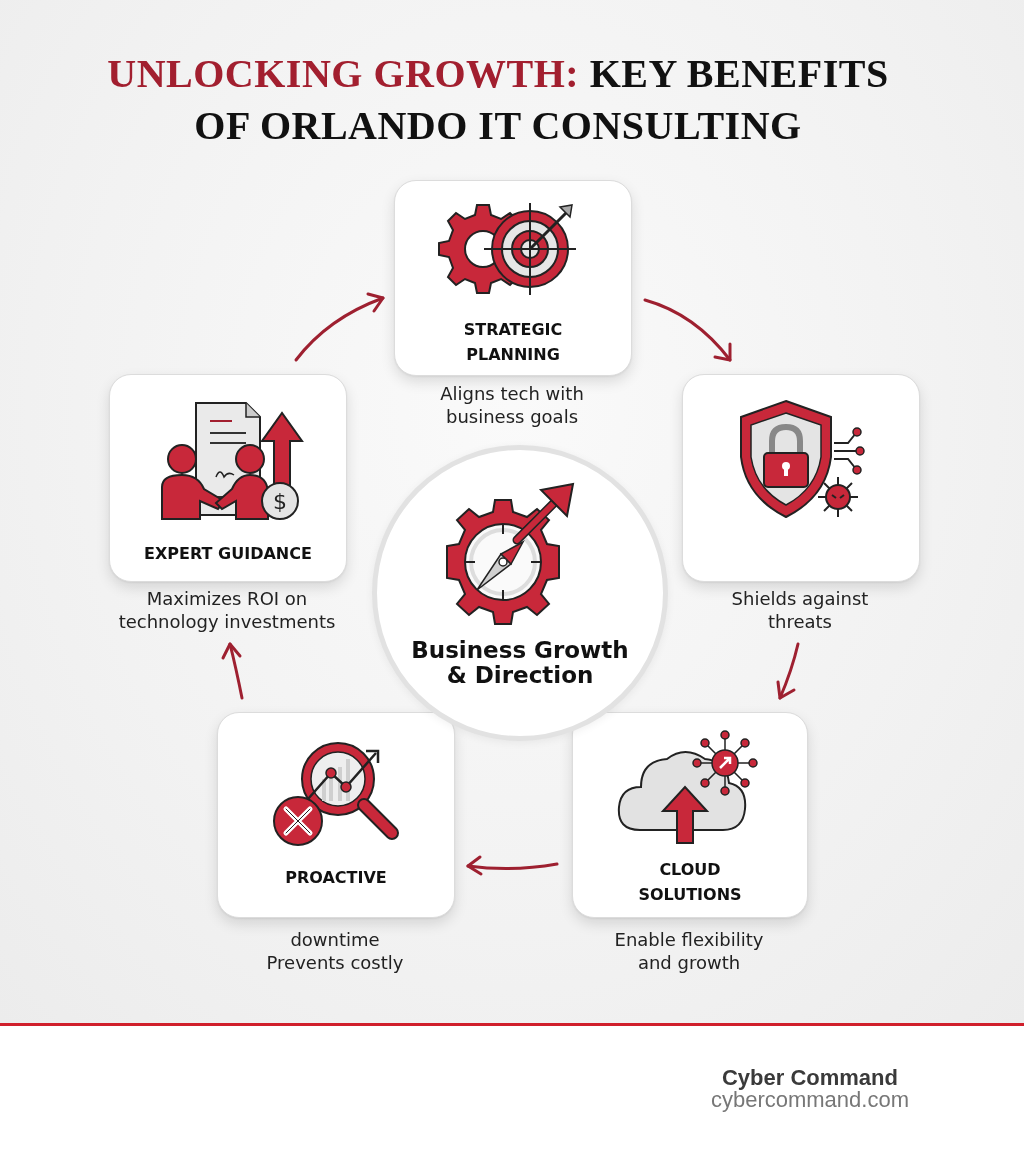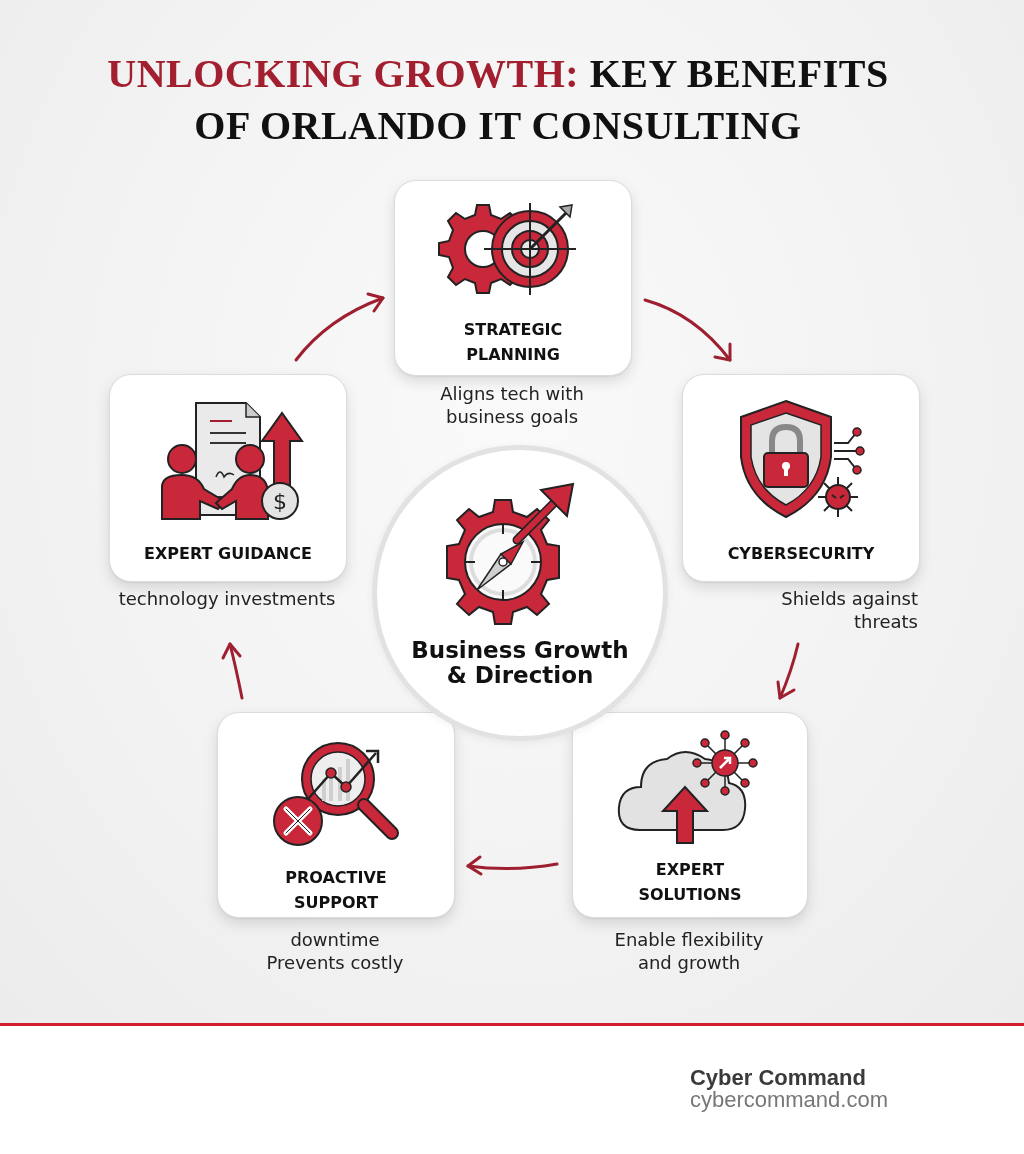--- a/index.html
+++ b/index.html
@@ -40,21 +40,21 @@
     position: absolute; left: 372px; top: 445px; width: 286px; height: 286px;
     border-radius: 50%; background: #fff; border: 5px solid #e2e2e2;
     box-shadow: 0 2px 8px rgba(0,0,0,0.06);
   }
   .hub-label {
     position: absolute; left: 0; top: 188px; width: 100%; text-align: center;
     font-family: "DejaVu Sans", sans-serif; font-weight: bold; font-size: 23px; line-height: 25px; color: #111;
   }
   .arrow { position: absolute; }
   .footer-brand {
-    position: absolute; right: 136px; top: 1066px; text-align: left;
+    position: absolute; right: 115px; top: 1066px; text-align: center;
   }
   .footer-brand .name { font-weight: bold; font-size: 22px; color: #3a3a3a; line-height: 24px; }
   .footer-brand .url { font-size: 22px; color: #777; line-height: 20px; }
 </style>
 </head>
 <body>
 
 <div class="canvas"></div>
 <div class="red-rule"></div>
 
@@ -129,25 +129,22 @@
     <circle cx="131" cy="73" r="4" fill="#c8283a" stroke="#222" stroke-width="1.5"></circle>
     <g transform="translate(112,100)" stroke="#222" stroke-width="2">
       <line x1="-20" y1="0" x2="20" y2="0"></line>
         <line x1="0" y1="-20" x2="0" y2="20"></line>
       <line x1="-14" y1="-14" x2="14" y2="14"></line>
         <line x1="-14" y1="14" x2="14" y2="-14"></line>
       <circle r="12" fill="#c8283a"></circle>
       <path d="M-6 -2 L-2 1 M6 -2 L2 1" stroke="#222" stroke-width="2"></path>
     </g>
   </svg>
-  <div class="label" style="top:166px">
-    <div>CYBERSECURITY</div>
-  </div>
-</div>
-<div class="caption" style="left:682px;top:587px;width:236px;text-align:right;">
+</div>
+<div class="caption" style="left:682px;top:587px;width:236px;">
   <div>Shields against</div>
   <div>threats</div>
 </div>
 
 <div class="card" style="left:572px;top:712px;width:234px;height:204px;">
   <svg class="icon" style="top:12px" width="150" height="125" viewBox="0 0 150 125">
     <path d="M25 105 Q2 105 4 82 Q6 62 26 62 Q26 36 52 34 Q70 20 90 34 Q112 36 114 58 Q132 62 130 84 Q128 105 108 105 Z" fill="#e2e2e2" stroke="#222" stroke-width="2"></path>
     <path d="M62 118 L62 86 L48 86 L70 62 L92 86 L78 86 L78 118 Z" fill="#c8283a" stroke="#222" stroke-width="2"></path>
     <g transform="translate(110,38)" stroke="#222" stroke-width="1.5">
       <line x1="-28" y1="0" x2="28" y2="0"></line>
@@ -160,21 +157,21 @@
         <circle cx="0" cy="28" r="4" fill="#c8283a"></circle>
       <circle cx="-20" cy="-20" r="4" fill="#c8283a"></circle>
         <circle cx="20" cy="20" r="4" fill="#c8283a"></circle>
       <circle cx="-20" cy="20" r="4" fill="#c8283a"></circle>
         <circle cx="20" cy="-20" r="4" fill="#c8283a"></circle>
       <circle r="13" fill="#c8283a"></circle>
       <path d="M-5 5 L5 -5 M-1 -5 L5 -5 L5 1" stroke="#fff" stroke-width="2.5" fill="none"></path>
     </g>
   </svg>
   <div class="label" style="top:144px">
-    <div>EXPERT</div>
+    <div>CLOUD</div>
     <div>SOLUTIONS</div>
   </div>
 </div>
 <div class="caption" style="left:572px;top:928px;width:234px;">
   <div>Enable flexibility</div>
   <div>and growth</div>
 </div>
 
 <div class="card" style="left:217px;top:712px;width:236px;height:204px;">
   <svg class="icon" style="top:16px" width="140" height="125" viewBox="0 0 140 125">
@@ -191,21 +188,20 @@
     <path d="M42 70 L65 44 L80 58 L110 24" fill="none" stroke="#222" stroke-width="2.5"></path>
     <path d="M100 22 L112 22 L112 34" fill="none" stroke="#222" stroke-width="2.5"></path>
     <circle cx="65" cy="44" r="5" fill="#c8283a" stroke="#222" stroke-width="1.5"></circle>
     <circle cx="80" cy="58" r="5" fill="#c8283a" stroke="#222" stroke-width="1.5"></circle>
     <circle cx="32" cy="92" r="24" fill="#c8283a" stroke="#222" stroke-width="2"></circle>
     <path d="M20 80 L44 104 M44 80 L20 104" stroke="#fff" stroke-width="5" stroke-linecap="round"></path>
     <path d="M20 80 L44 104 M44 80 L20 104" stroke="#222" stroke-width="1" stroke-linecap="round"></path>
   </svg>
   <div class="label" style="top:152px">
     <div>PROACTIVE</div>
-    <div>SUPPORT</div>
   </div>
 </div>
 <div class="caption" style="left:217px;top:928px;width:236px;">
   <div>downtime</div>
   <div>Prevents costly</div>
 </div>
 
 <div class="card" style="left:109px;top:374px;width:236px;height:206px;">
   <svg class="icon" style="top:22px" width="160" height="128" viewBox="0 0 160 128">
     <path d="M48 6 L98 6 L112 20 L112 118 L48 118 Z" fill="#eaeaea" stroke="#222" stroke-width="2"></path>
@@ -223,20 +219,21 @@
     <circle cx="102" cy="62" r="14" fill="#c8283a" stroke="#222" stroke-width="2"></circle>
     <path d="M120 122 L120 94 Q118 78 102 78 Q90 78 84 92 L68 106 L74 112 L88 104 L88 122 Z" fill="#c8283a" stroke="#222" stroke-width="2"></path>
     <circle cx="132" cy="104" r="18" fill="#e4e4e4" stroke="#222" stroke-width="2"></circle>
     <text x="132" y="112" text-anchor="middle" font-family="DejaVu Sans, sans-serif" font-size="22" fill="#222">$</text>
   </svg>
   <div class="label" style="top:166px">
     <div>EXPERT GUIDANCE</div>
   </div>
 </div>
 <div class="caption" style="left:99px;top:587px;width:256px;">
+  <div>Maximizes ROI on</div>
   <div>technology investments</div>
 </div>
 
 <div class="hub">
   <svg style="position:absolute;left:60px;top:30px" width="160" height="150" viewBox="0 0 160 150">
     <g transform="translate(66,82)">
       <path d="M-8 -62 L8 -62 L10 -50 L24 -45 L34 -53 L46 -42 L38 -32 L44 -18 L56 -16 L56 0 L56 16 L44 18 L38 32 L46 42 L34 53 L24 45 L10 50 L8 62 L-8 62 L-10 50 L-24 45 L-34 53 L-46 42 L-38 32 L-44 18 L-56 16 L-56 -16 L-44 -18 L-38 -32 L-46 -42 L-34 -53 L-24 -45 L-10 -50 Z" fill="#c8283a" stroke="#222" stroke-width="2"></path>
       <circle r="38" fill="#fafafa" stroke="#222" stroke-width="2"></circle>
       <circle r="32" fill="none" stroke="#ddd" stroke-width="4"></circle>
       <g stroke="#222" stroke-width="2">

